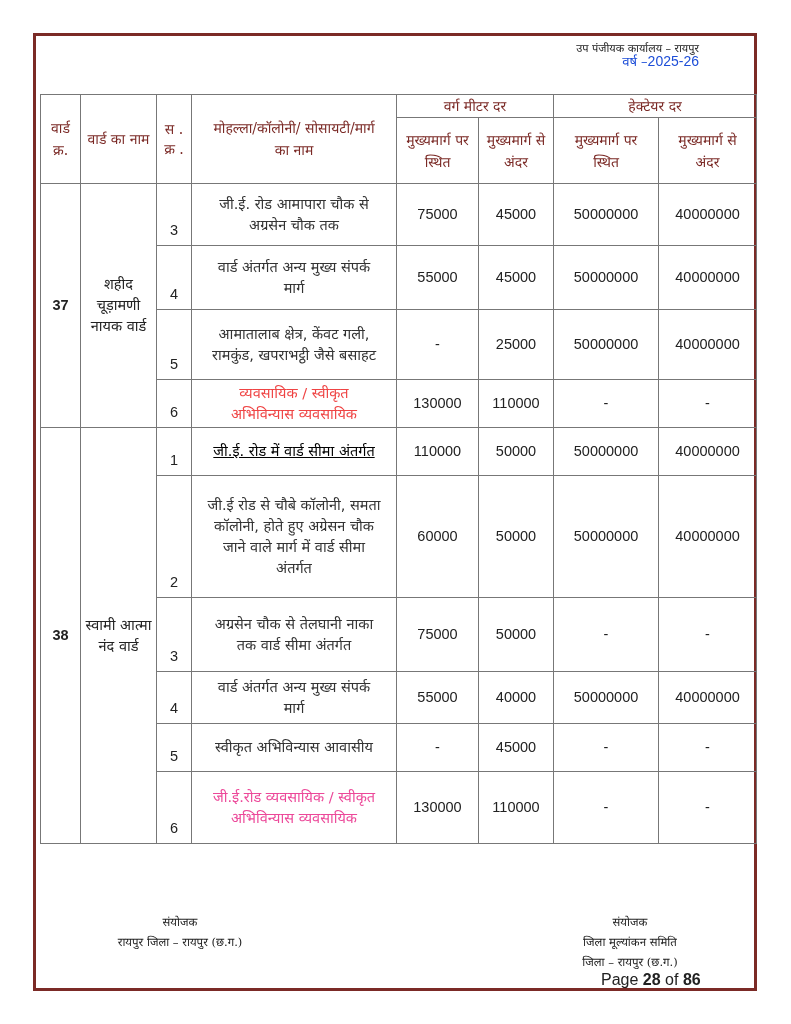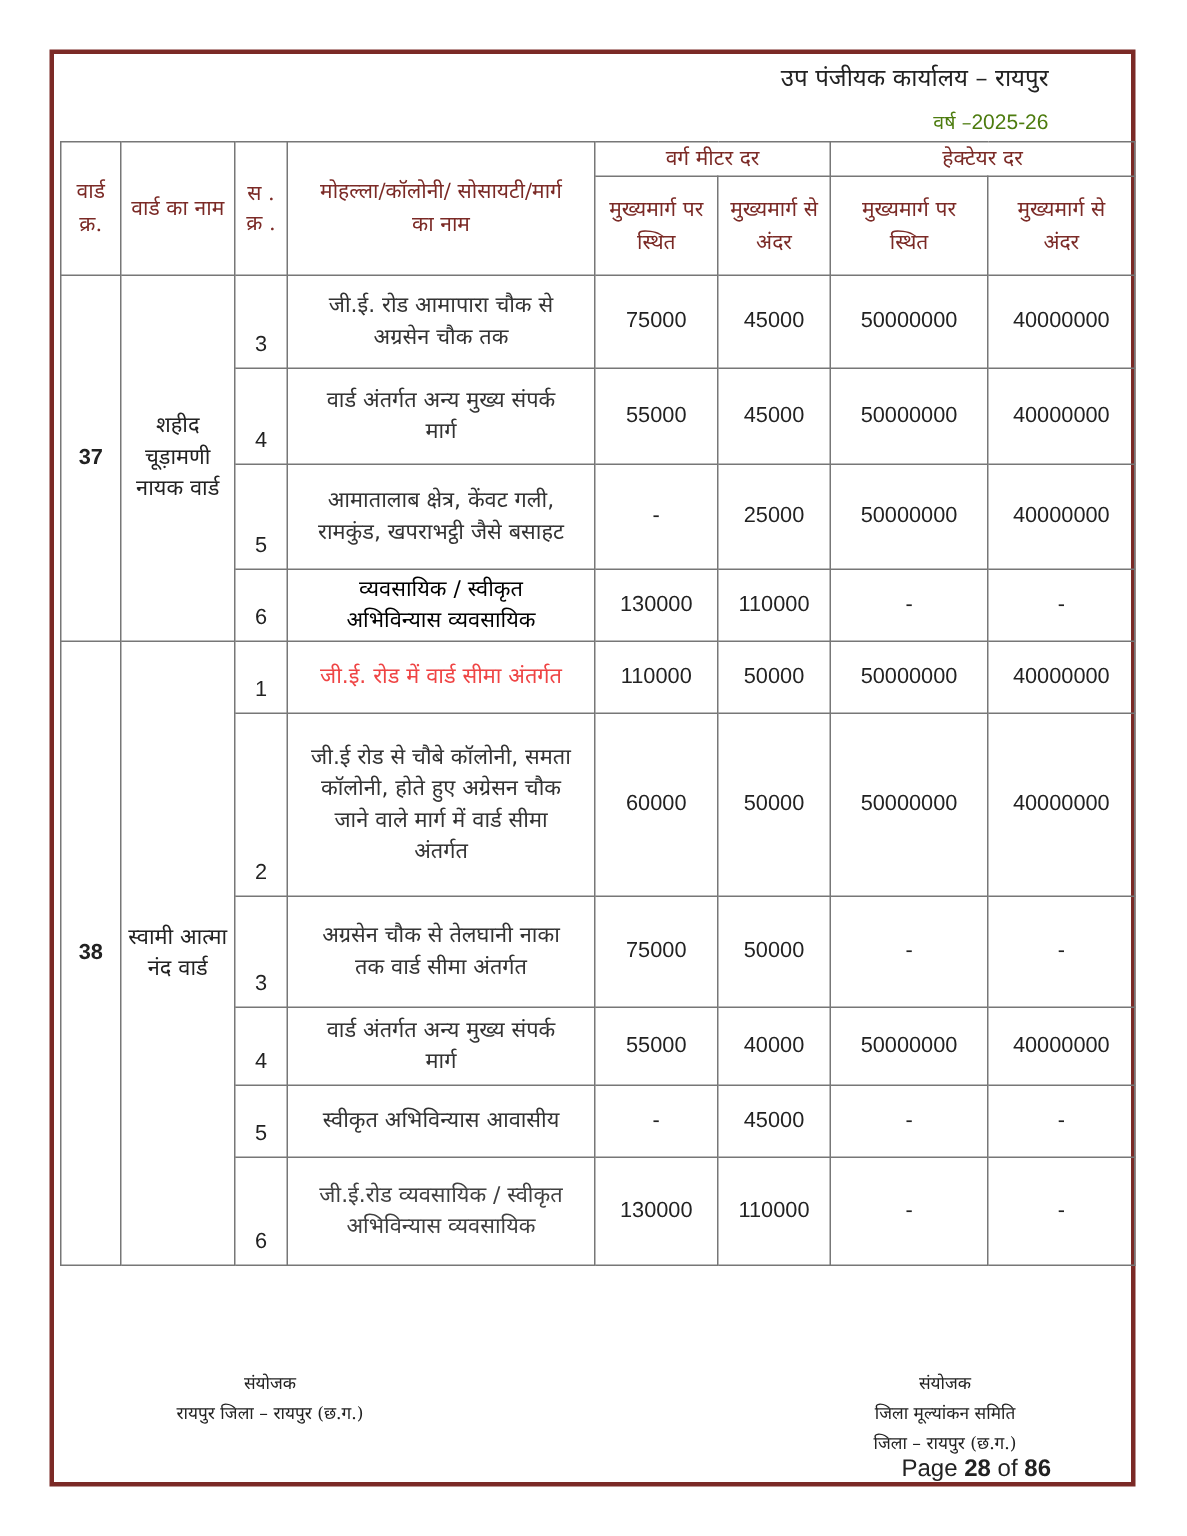--- a/index.html
+++ b/index.html
@@ -1,22 +1,22 @@
 <!DOCTYPE html>
 <html><head>
 <meta charset="utf-8">
 <style>
   html, body { margin:0; padding:0; background:#ffffff; }
   body { width:791px; height:1024px; position:relative; overflow:hidden;
          font-family:"DejaVu Sans", sans-serif; color:#222; }
   .page-border { position:absolute; left:33px; top:33px; width:718px; height:952px;
                  border:3px solid #7b2a26; box-sizing:content-box; }
   .header-office { position:absolute; right:92px; top:40px; font-family:"DejaVu Serif", serif;
-                   font-size:16px; color:#222;margin-left:10px; }
-  .header-year { position:absolute; right:92px; top:72px; font-size:13px; color:#4d7c0f;
+                   font-size:11px; color:#222;margin-left:10px; }
+  .header-year { position:absolute; right:92px; top:52px; font-size:13px; color:#1d4ed8;
                  font-family:"DejaVu Serif", serif; }
   .header-year .num { font-family:"Liberation Sans", sans-serif; font-size:14px; }
   table.rates { position:absolute; left:40px; top:94px; width:716px; border-collapse:collapse;
                 table-layout:fixed; }
   table.rates td, table.rates th { border:1px solid #777; text-align:center; vertical-align:middle;
                 padding:0 2px; }
   table.rates th { font-weight:normal; color:#7b2a26; font-family:"DejaVu Serif", serif;
                    font-size:14px; line-height:22px;margin-left:24px; }
   table.rates td { font-size:14.5px; line-height:21px; }
   td.num { font-family:"Liberation Sans", sans-serif; font-size:15px; }
@@ -92,31 +92,31 @@
       <tr style="height: 70px;">
         <td class="sno" style="vertical-align: bottom; padding-bottom: 4px;">5</td>
         <td style="padding: 0px 14px; color: rgb(51, 51, 51);">आमातालाब क्षेत्र, केंवट गली, रामकुंड, खपराभट्ठी जैसे बसाहट</td>
         <td class="num">-</td>
         <td class="num">25000</td>
         <td class="num">50000000</td>
         <td class="num">40000000</td>
       </tr>
       <tr style="height: 48px;">
         <td class="sno" style="vertical-align: bottom; padding-bottom: 4px;">6</td>
-        <td style="padding: 0px 14px; color: #000000;">व्यवसायिक / स्वीकृत अभिविन्यास व्यवसायिक</td>
+        <td style="padding: 0px 14px; color: #ef4444;">व्यवसायिक / स्वीकृत अभिविन्यास व्यवसायिक</td>
         <td class="num">130000</td>
         <td class="num">110000</td>
         <td class="num">-</td>
         <td class="num">-</td>
       </tr>
       <tr style="height: 48px;">
         <td class="ward-no" rowspan="6">38</td>
         <td class="ward-name" rowspan="6">स्वामी आत्मा नंद वार्ड</td>
         <td class="sno" style="vertical-align: bottom; padding-bottom: 4px;">1</td>
-        <td style="padding: 0px 14px; color: #ef4444;">जी.ई. रोड में वार्ड सीमा अंतर्गत</td>
+        <td style="padding: 0px 14px; color: #000000; text-decoration: underline;">जी.ई. रोड में वार्ड सीमा अंतर्गत</td>
         <td class="num">110000</td>
         <td class="num">50000</td>
         <td class="num">50000000</td>
         <td class="num">40000000</td>
       </tr>
       <tr style="height: 122px;">
         <td class="sno" style="vertical-align: bottom; padding-bottom: 4px;">2</td>
         <td style="padding: 0px 14px; color: rgb(51, 51, 51);">जी.ई रोड से चौबे कॉलोनी, समता कॉलोनी, होते हुए अग्रेसन चौक जाने वाले मार्ग में वार्ड सीमा अंतर्गत</td>
         <td class="num">60000</td>
         <td class="num">50000</td>
@@ -142,21 +142,21 @@
       <tr style="height: 48px;">
         <td class="sno" style="vertical-align: bottom; padding-bottom: 4px;">5</td>
         <td style="padding: 0px 14px; color: rgb(51, 51, 51);">स्वीकृत अभिविन्यास आवासीय</td>
         <td class="num">-</td>
         <td class="num">45000</td>
         <td class="num">-</td>
         <td class="num">-</td>
       </tr>
       <tr style="height: 72px;">
         <td class="sno" style="vertical-align: bottom; padding-bottom: 4px;">6</td>
-        <td style="padding: 0px 14px; color: #404040;">जी.ई.रोड व्यवसायिक / स्वीकृत अभिविन्यास व्यवसायिक</td>
+        <td style="padding: 0px 14px; color: #ec4899;">जी.ई.रोड व्यवसायिक / स्वीकृत अभिविन्यास व्यवसायिक</td>
         <td class="num">130000</td>
         <td class="num">110000</td>
         <td class="num">-</td>
         <td class="num">-</td>
       </tr>
     </tbody>
 </table>
 
 <div class="footer-left">
   <div>संयोजक</div>

